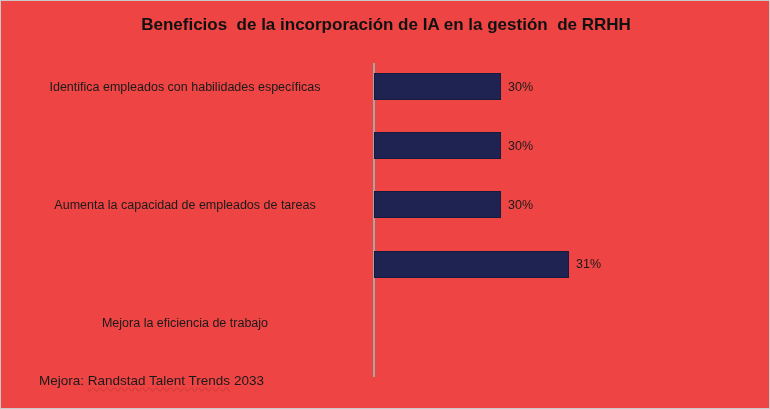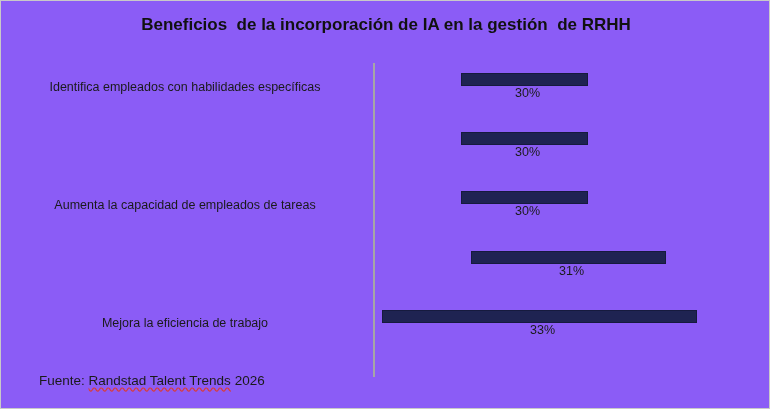--- a/index.html
+++ b/index.html
@@ -7,21 +7,21 @@
     padding: 0;
     background: #ffffff;
   }
   body {
     font-family: "Liberation Sans", sans-serif;
   }
   #canvas {
     position: relative;
     width: 770px;
     height: 409px;
-    background: #8b5cf6;
+    background: #ef4444;
     border: 1px solid #c9c9c9;
     box-sizing: border-box;
     overflow: hidden;
   }
   #chart-title {
     position: absolute;
     left: 0;
     top: 14px;
     width: 770px;
     text-align: center;
@@ -63,21 +63,20 @@
     line-height: 16px;
     color: #1a1a1a;
     white-space: pre-line;
   }
   .bar-wrap {
     position: absolute;
     left: 373px;
     height: 27px;
     display: flex;
     align-items: center;
-    flex-direction: column;
   }
   .bar {
     height: 27px;
     background: #1f2352;
     border: 1px solid #161a3e;
     box-sizing: border-box;
   }
   .bar-value {
     font-size: 12.5px;
     color: #1a1a1a;
@@ -126,31 +125,27 @@
 
     <div class="row" style="top:118.4px;">
       <div class="cat-label">Aumenta la capacidad de empleados de tareas</div>
       <div class="bar-wrap" style="width:300px;">
         <div class="bar" style="width:127px;"></div>
         <div class="bar-value">30%</div>
       </div>
     </div>
 
     <div class="row" style="top:177.6px;">
-      <div class="bar-wrap" style="width:300px;padding-left:44px;">
+      <div class="bar-wrap" style="width:300px;">
         <div class="bar" style="width:195px;"></div>
         <div class="bar-value">31%</div>
       </div>
     </div>
 
     <div class="row" style="top:236.8px;">
       <div class="cat-label">Mejora la eficiencia de trabajo</div>
-      <div class="bar-wrap" style="width:330px;">
-        <div class="bar" style="width:315px;"></div>
-        <div class="bar-value">33%</div>
-      </div>
     </div>
 
   </div>
 
-  <div id="source-note"><span>Fuente: </span><span class="squiggle">Randstad Talent Trends</span><span> 2026</span></div>
+  <div id="source-note"><span>Mejora: </span><span class="squiggle">Randstad Talent Trends</span><span> 2033</span></div>
 
 </div>
 
 </body></html>

